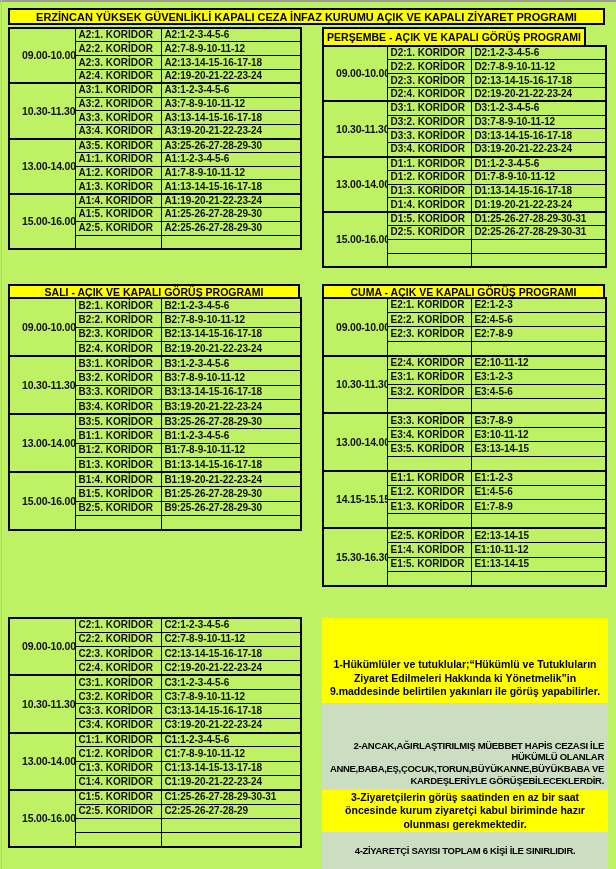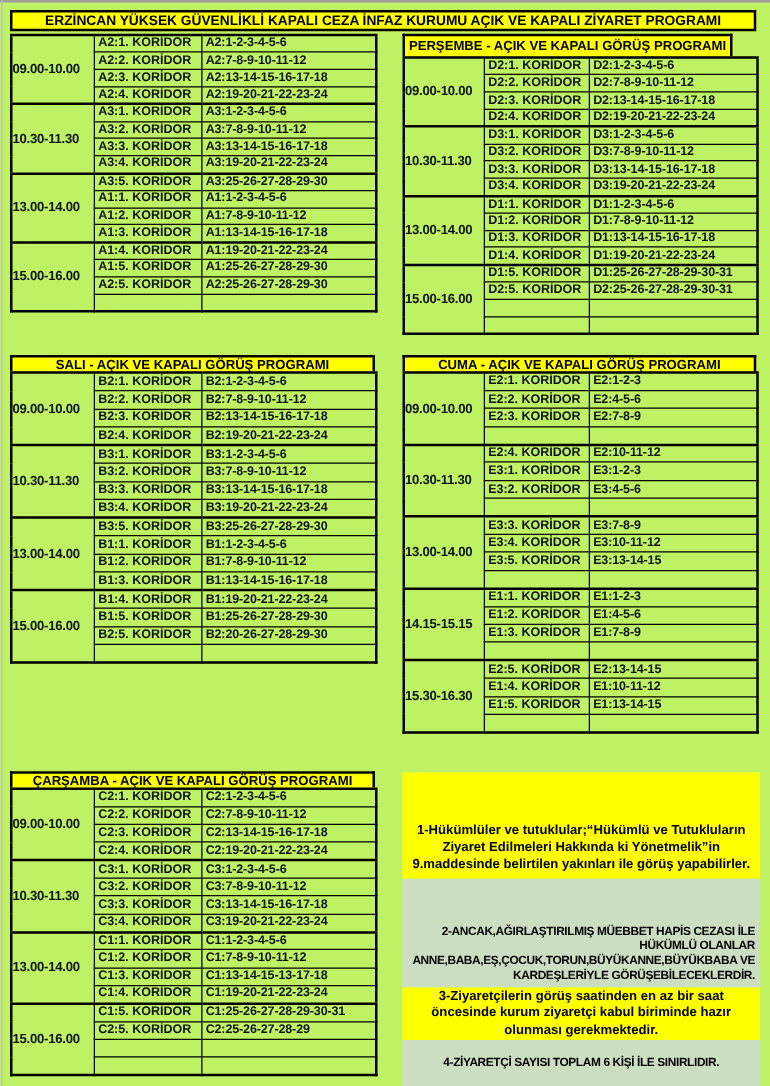--- a/index.html
+++ b/index.html
@@ -25,21 +25,21 @@
     font-size:10.5px; font-weight:bold; white-space:nowrap;
   }
   .h18 { height:18px; } .h13 { height:13px; }
 
   .tbl { width:100%; border-collapse:collapse; table-layout:fixed; border:2px solid #000; }
   .tbl td {
     border:1px solid #000; font-size:10px; font-weight:bold; color:#111;
     padding:0 0 0 3px; white-space:nowrap; overflow:hidden; height:13px; line-height:1;
   }
   .tbl tr.gs td { border-top:2px solid #000; }
-  .tbl td.time { text-align:left; padding:0; font-size:10.5px; letter-spacing:-0.2px; }
+  .tbl td.time { text-align:left; padding:12px; font-size:10.5px; letter-spacing:-0.2px; }
   .tbl td.nums { letter-spacing:-0.1px; }
 
   .col-left  col.c1{width:66px;} .col-left  col.c2{width:86px;} .col-left  col.c3{width:140px;}
   .col-right col.c1{width:64px;} .col-right col.c2{width:84px;} .col-right col.c3{width:135px;}
 
   #notes-box {
     position:absolute; left:322px; top:618px; width:286px; height:251px;
     display:flex; flex-direction:column; text-align:center; font-weight:bold; color:#000;
   }
   .note {
@@ -295,21 +295,21 @@
               <td class="time" rowspan="4">15.00-16.00</td>
               <td class="corr">B1:4. KORİDOR</td>
               <td class="nums">B1:19-20-21-22-23-24</td>
             </tr>
             <tr>
               <td class="corr">B1:5. KORİDOR</td>
               <td class="nums">B1:25-26-27-28-29-30</td>
             </tr>
             <tr>
               <td class="corr">B2:5. KORİDOR</td>
-              <td class="nums">B2:20-26-27-28-29-30</td>
+              <td class="nums">B9:25-26-27-28-29-30</td>
             </tr>
             <tr>
               <td class="corr"></td>
               <td class="nums"></td>
             </tr>
           </tbody>
         </table>
       </div>
   </section>
 
@@ -407,21 +407,20 @@
             <tr>
               <td class="corr"></td>
               <td class="nums"></td>
             </tr>
           </tbody>
         </table>
       </div>
   </section>
 
   <section class="day col-left" style="left:8px; top:617px; width:292px;">
-    <div class="day-header h13">ÇARŞAMBA - AÇIK VE KAPALI GÖRÜŞ PROGRAMI</div>
     <div>
         <table class="tbl" style="height: 231px;">
           <colgroup>
             <col class="c1">
             <col class="c2">
             <col class="c3">
           </colgroup>
           <tbody>
             <tr class="gs">
               <td class="time" rowspan="4">09.00-10.00</td>

